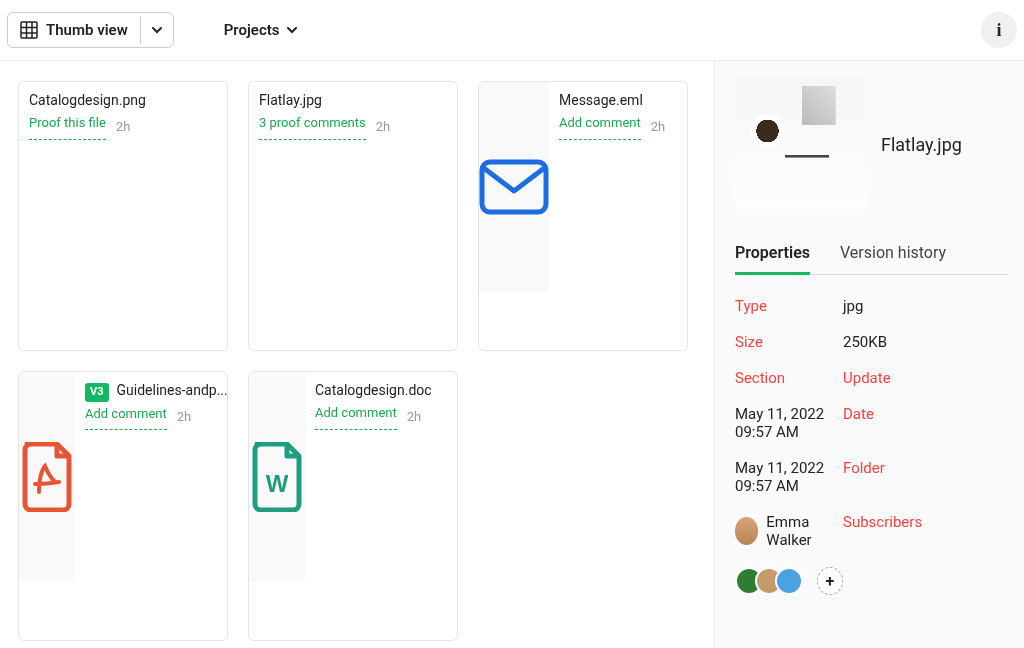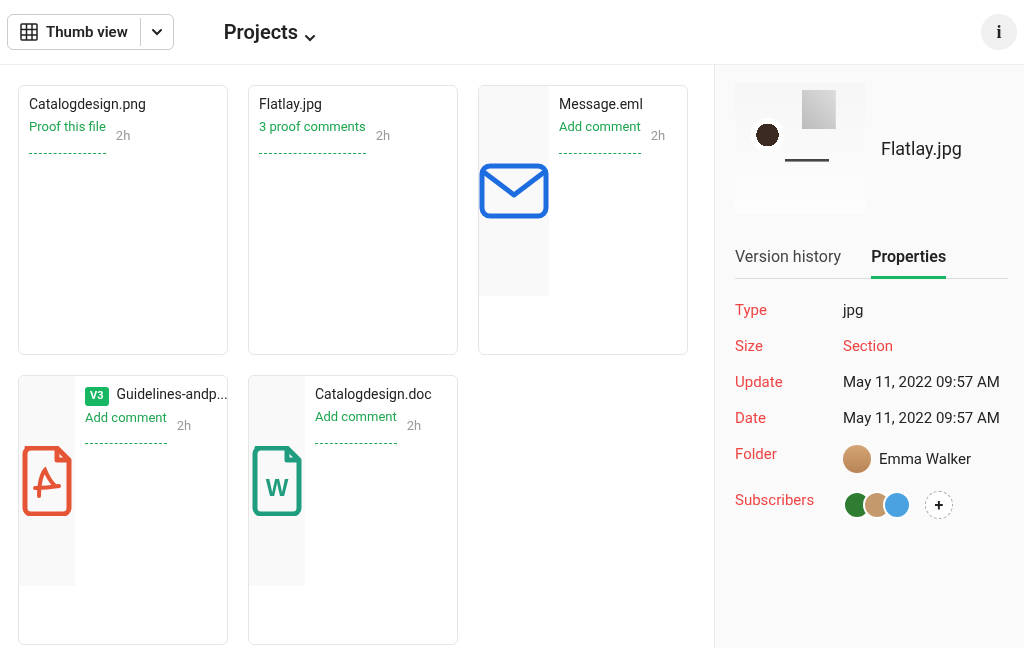--- a/index.html
+++ b/index.html
@@ -33,23 +33,23 @@
     gap: 8px;
     cursor: pointer;
   }
   .thumb-view-caret {
     padding: 8px 10px;
     border-left: 1px solid #ccc;
     cursor: pointer;
   }
   .projects-dropdown {
     display: flex;
-    align-items: flex-end;
+    align-items: center;
     gap: 6px;
-    font-size: 20px;
+    font-size: 15px;
     font-weight: 600;
     padding: 8px 6px;
     cursor: pointer;
     margin-left: 28px;
   }
   .spacer { flex: 1; }
   .info-btn {
     width: 36px; height: 36px;
     border-radius: 50%;
     background: #f0f0f0;
@@ -101,21 +101,21 @@
     text-overflow: ellipsis;
   }
   .card-row2 {
     display: flex;
     gap: 10px;
     align-items: center;
   }
   .action-link {
     color: #1ea651;
     border-bottom: 1px dashed #1ea651;
-    padding-bottom: 16px;
+    padding-bottom: 6px;
     cursor: pointer;
   }
   .timestamp { color: #999; }
   .badge-v3 {
     display: inline-block;
     background: #17b663;
     color: #fff;
     font-size: 11px;
     font-weight: 700;
     padding: 1px 5px;
@@ -338,29 +338,30 @@
 
   </div>
 
   <div class="sidebar">
     <div class="side-header">
       <div class="thumb-preview-small"></div>
       <div class="side-title">Flatlay.jpg</div>
     </div>
 
     <div class="tabs">
+      <div class="tab active">Properties</div>
       <div class="tab">Version history</div>
-      <div class="tab active">Properties</div>
     </div>
 
     <div class="props">
       <div class="prop-label">Type</div>
       <div class="prop-value">jpg</div>
 
       <div class="prop-label">Size</div>
+      <div class="prop-value">250KB</div>
 
       <div class="prop-label">Section</div>
 
       <div class="prop-label">Update</div>
       <div class="prop-value">May 11, 2022 09:57 AM</div>
 
       <div class="prop-label">Date</div>
       <div class="prop-value">May 11, 2022 09:57 AM</div>
 
       <div class="prop-label">Folder</div>

